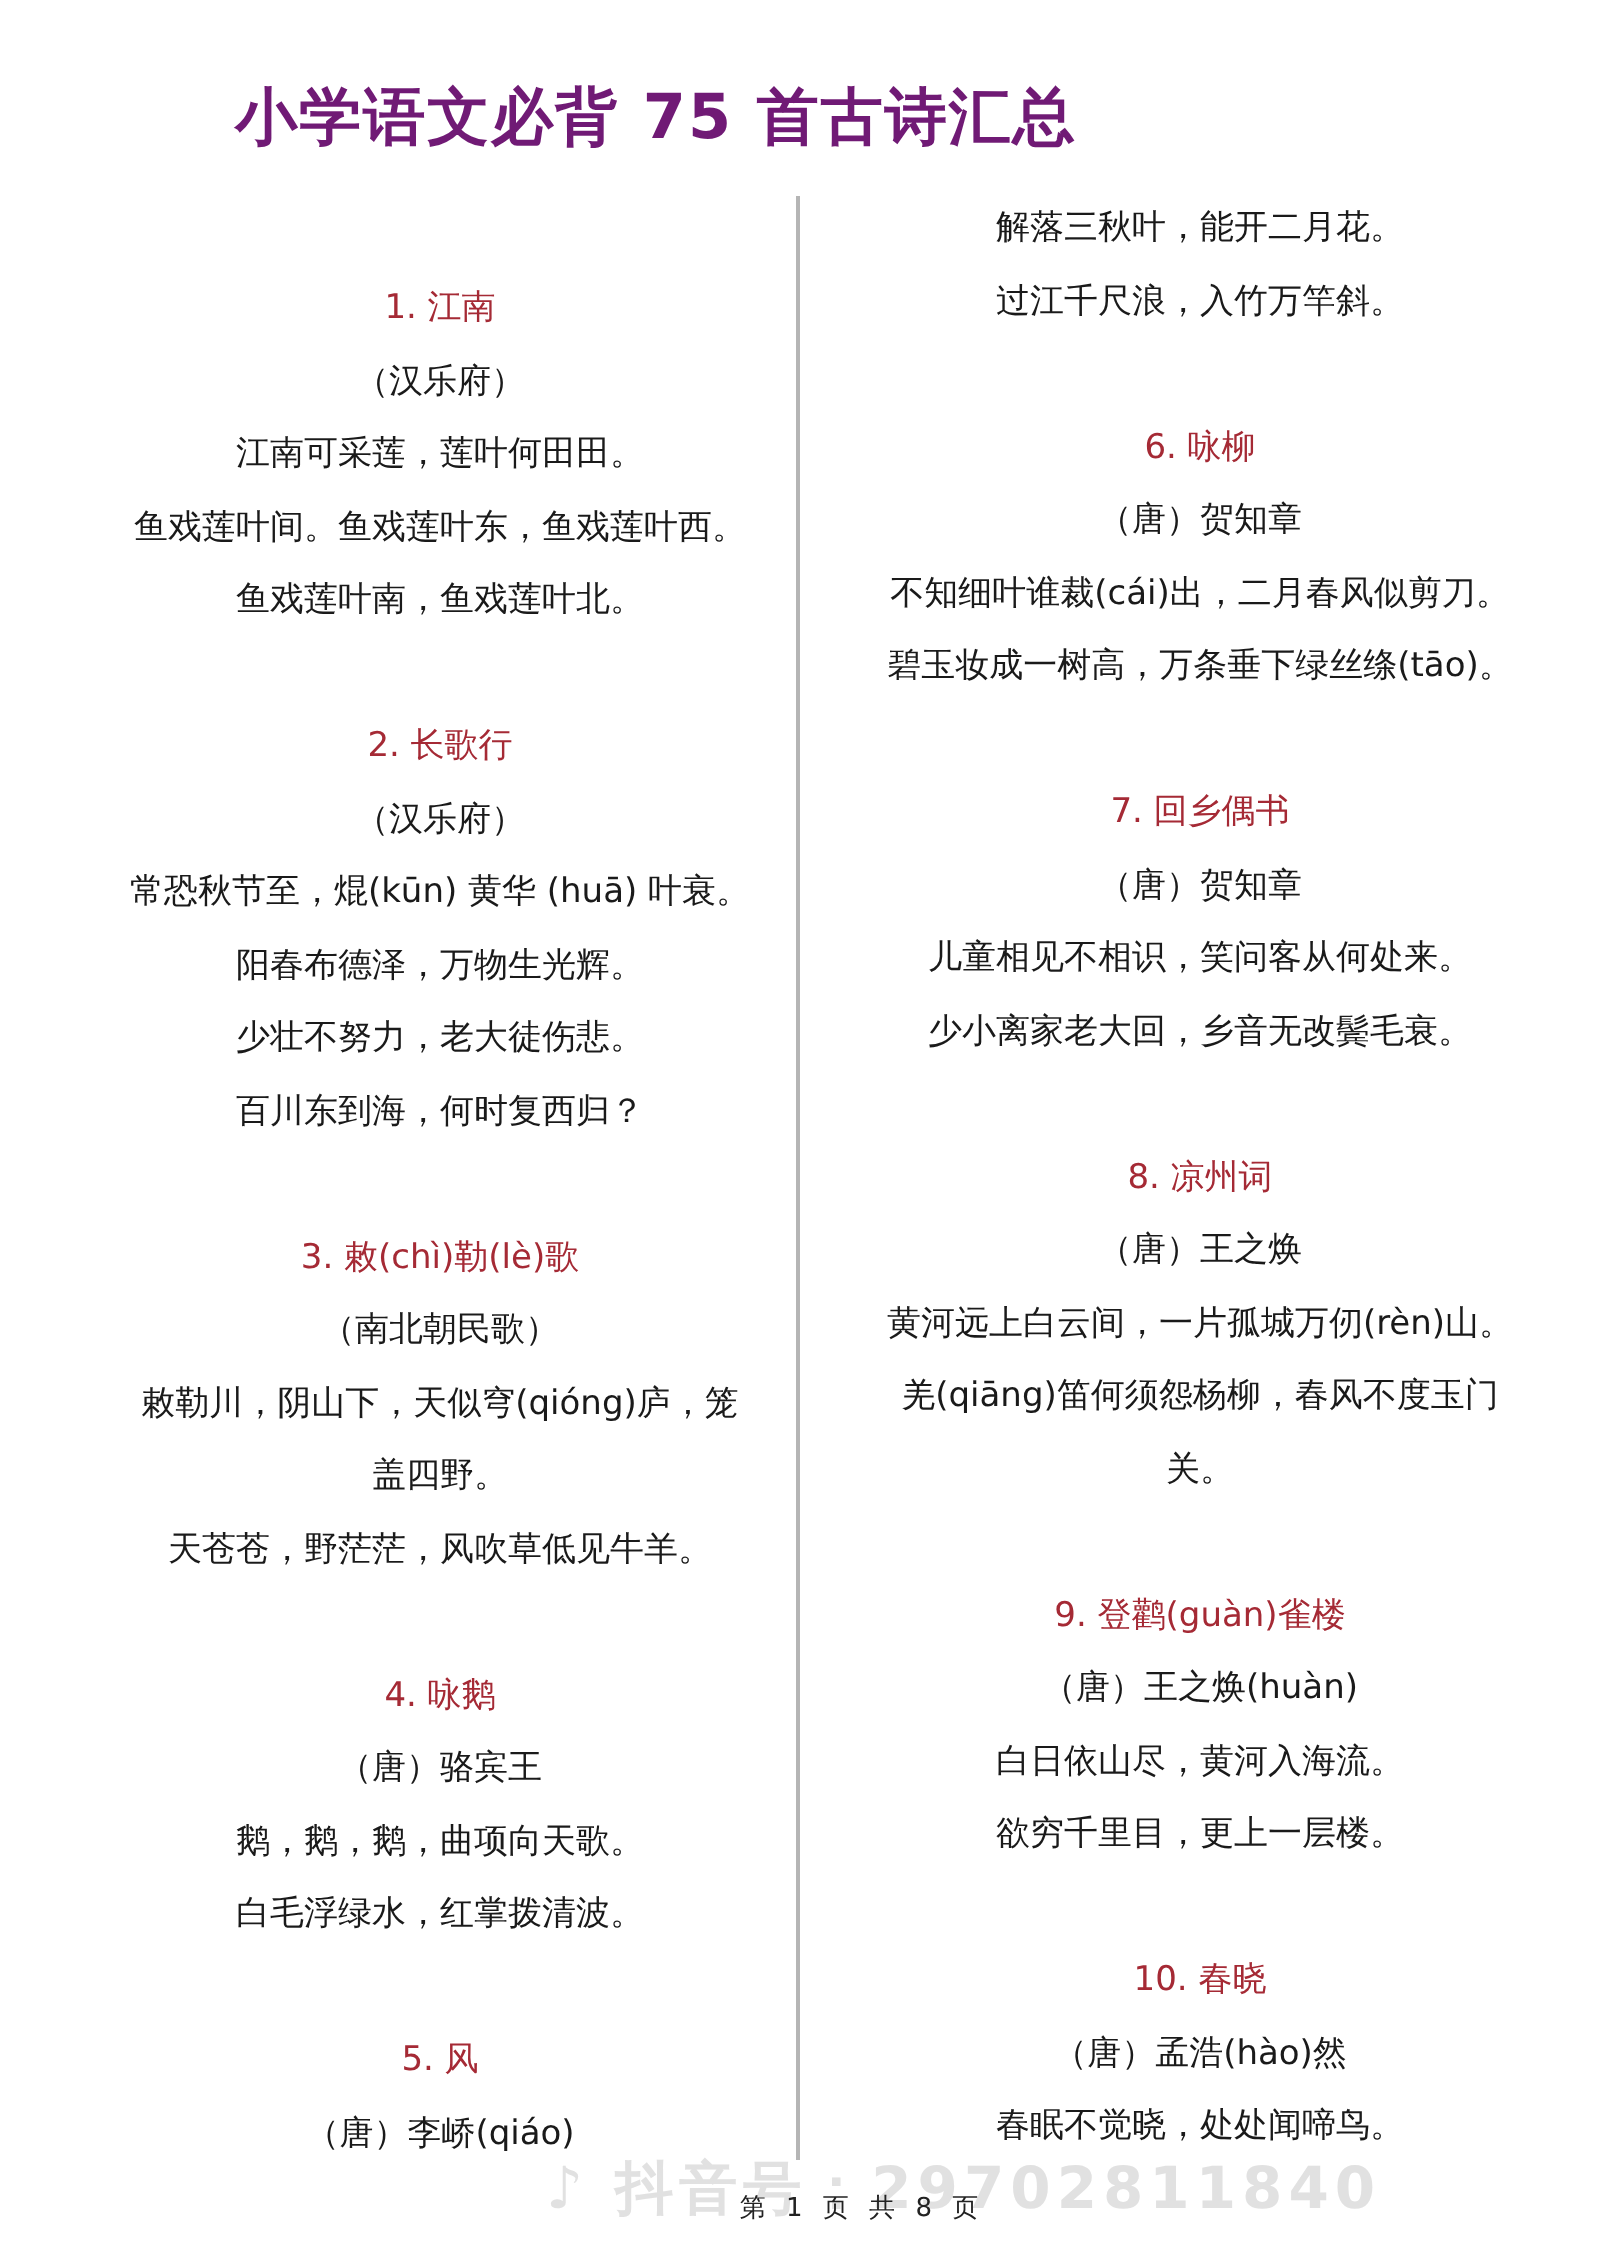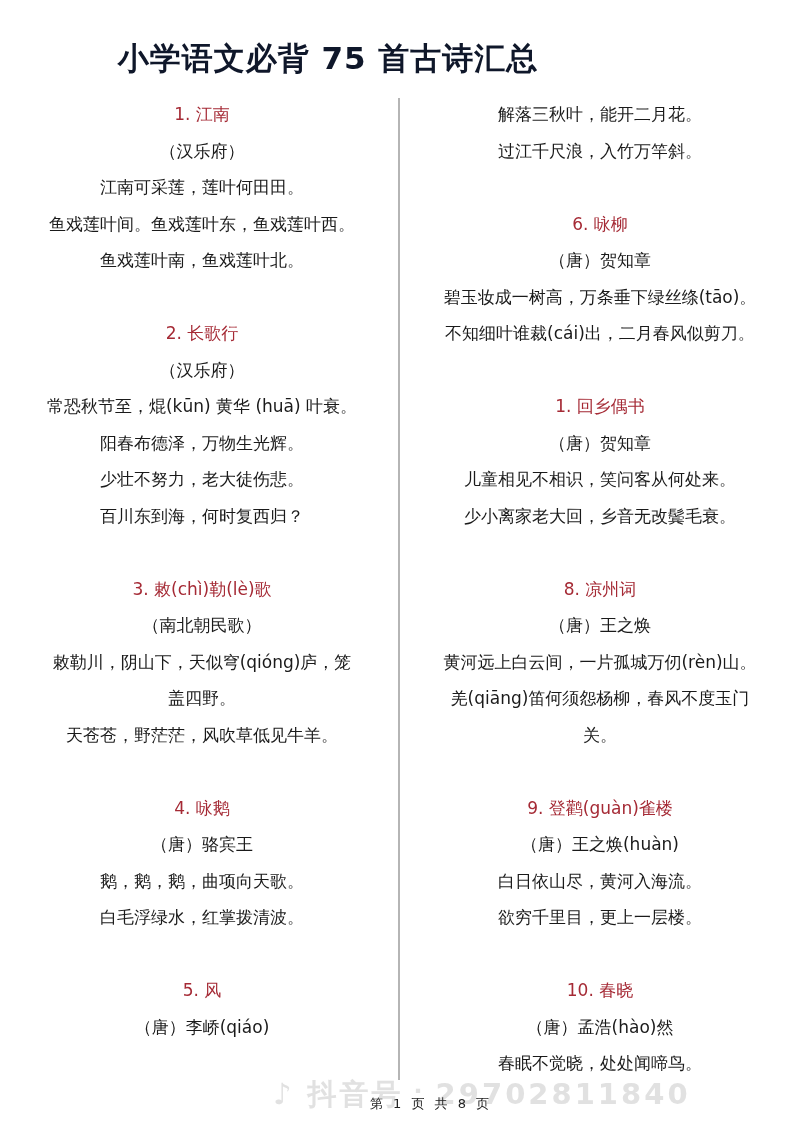--- a/index.html
+++ b/index.html
@@ -3,31 +3,31 @@
 <meta charset="utf-8">
 <style>
   html, body { margin: 0; padding: 0; background: #ffffff; }
   body {
     width: 800px; height: 1131px; position: relative; overflow: hidden;
     font-family: "DejaVu Sans", "Liberation Sans", sans-serif;
     color: #1a1a1a;
   }
   .title {
     position: absolute; top: 38px; left: 0; width: 656px;
-    text-align: center; font-size: 31px; font-weight: bold; color: #0f172a;
+    text-align: center; font-size: 31px; font-weight: bold; color: #701a75;
     letter-spacing: 1px;
   }
   .divider {
     position: absolute; left: 398px; top: 98px; width: 2px; height: 982px;
     background: #b5b5b5;
   }
   .col {
     position: absolute; top: 96px; width: 380px;
   }
-  .col.left { left: 12px; }
+  .col.left { left: 30px; margin-top: 40px; }
   .col.right { left: 410px; }
   .line {
     text-align: center; font-size: 17px; line-height: 36.5px; height: 36.5px;
     white-space: nowrap;
   }
   .poem-title { color: #a52a35; }
   .gap { height: 36.5px; }
   .footer {
     position: absolute; top: 1095px; left: 0; width: 800px; text-align: center;
     font-size: 13px; color: #222; letter-spacing: 3px; margin-left: 31px;
@@ -73,24 +73,24 @@
     <div class="gap"></div>
     <div class="line poem-title">5. 风</div>
     <div class="line">（唐）李峤(qiáo)</div>
   </div>
 <div class="col right" id="right-col">
     <div class="line">解落三秋叶，能开二月花。</div>
     <div class="line">过江千尺浪，入竹万竿斜。</div>
     <div class="gap"></div>
     <div class="line poem-title">6. 咏柳</div>
     <div class="line">（唐）贺知章</div>
+    <div class="line">不知细叶谁裁(cái)出，二月春风似剪刀。</div>
     <div class="line">碧玉妆成一树高，万条垂下绿丝绦(tāo)。</div>
-    <div class="line">不知细叶谁裁(cái)出，二月春风似剪刀。</div>
     <div class="gap"></div>
-    <div class="line poem-title">1. 回乡偶书</div>
+    <div class="line poem-title">7. 回乡偶书</div>
     <div class="line">（唐）贺知章</div>
     <div class="line">儿童相见不相识，笑问客从何处来。</div>
     <div class="line">少小离家老大回，乡音无改鬓毛衰。</div>
     <div class="gap"></div>
     <div class="line poem-title">8. 凉州词</div>
     <div class="line">（唐）王之焕</div>
     <div class="line">黄河远上白云间，一片孤城万仞(rèn)山。</div>
     <div class="line">羌(qiāng)笛何须怨杨柳，春风不度玉门</div>
     <div class="line">关。</div>
     <div class="gap"></div>

